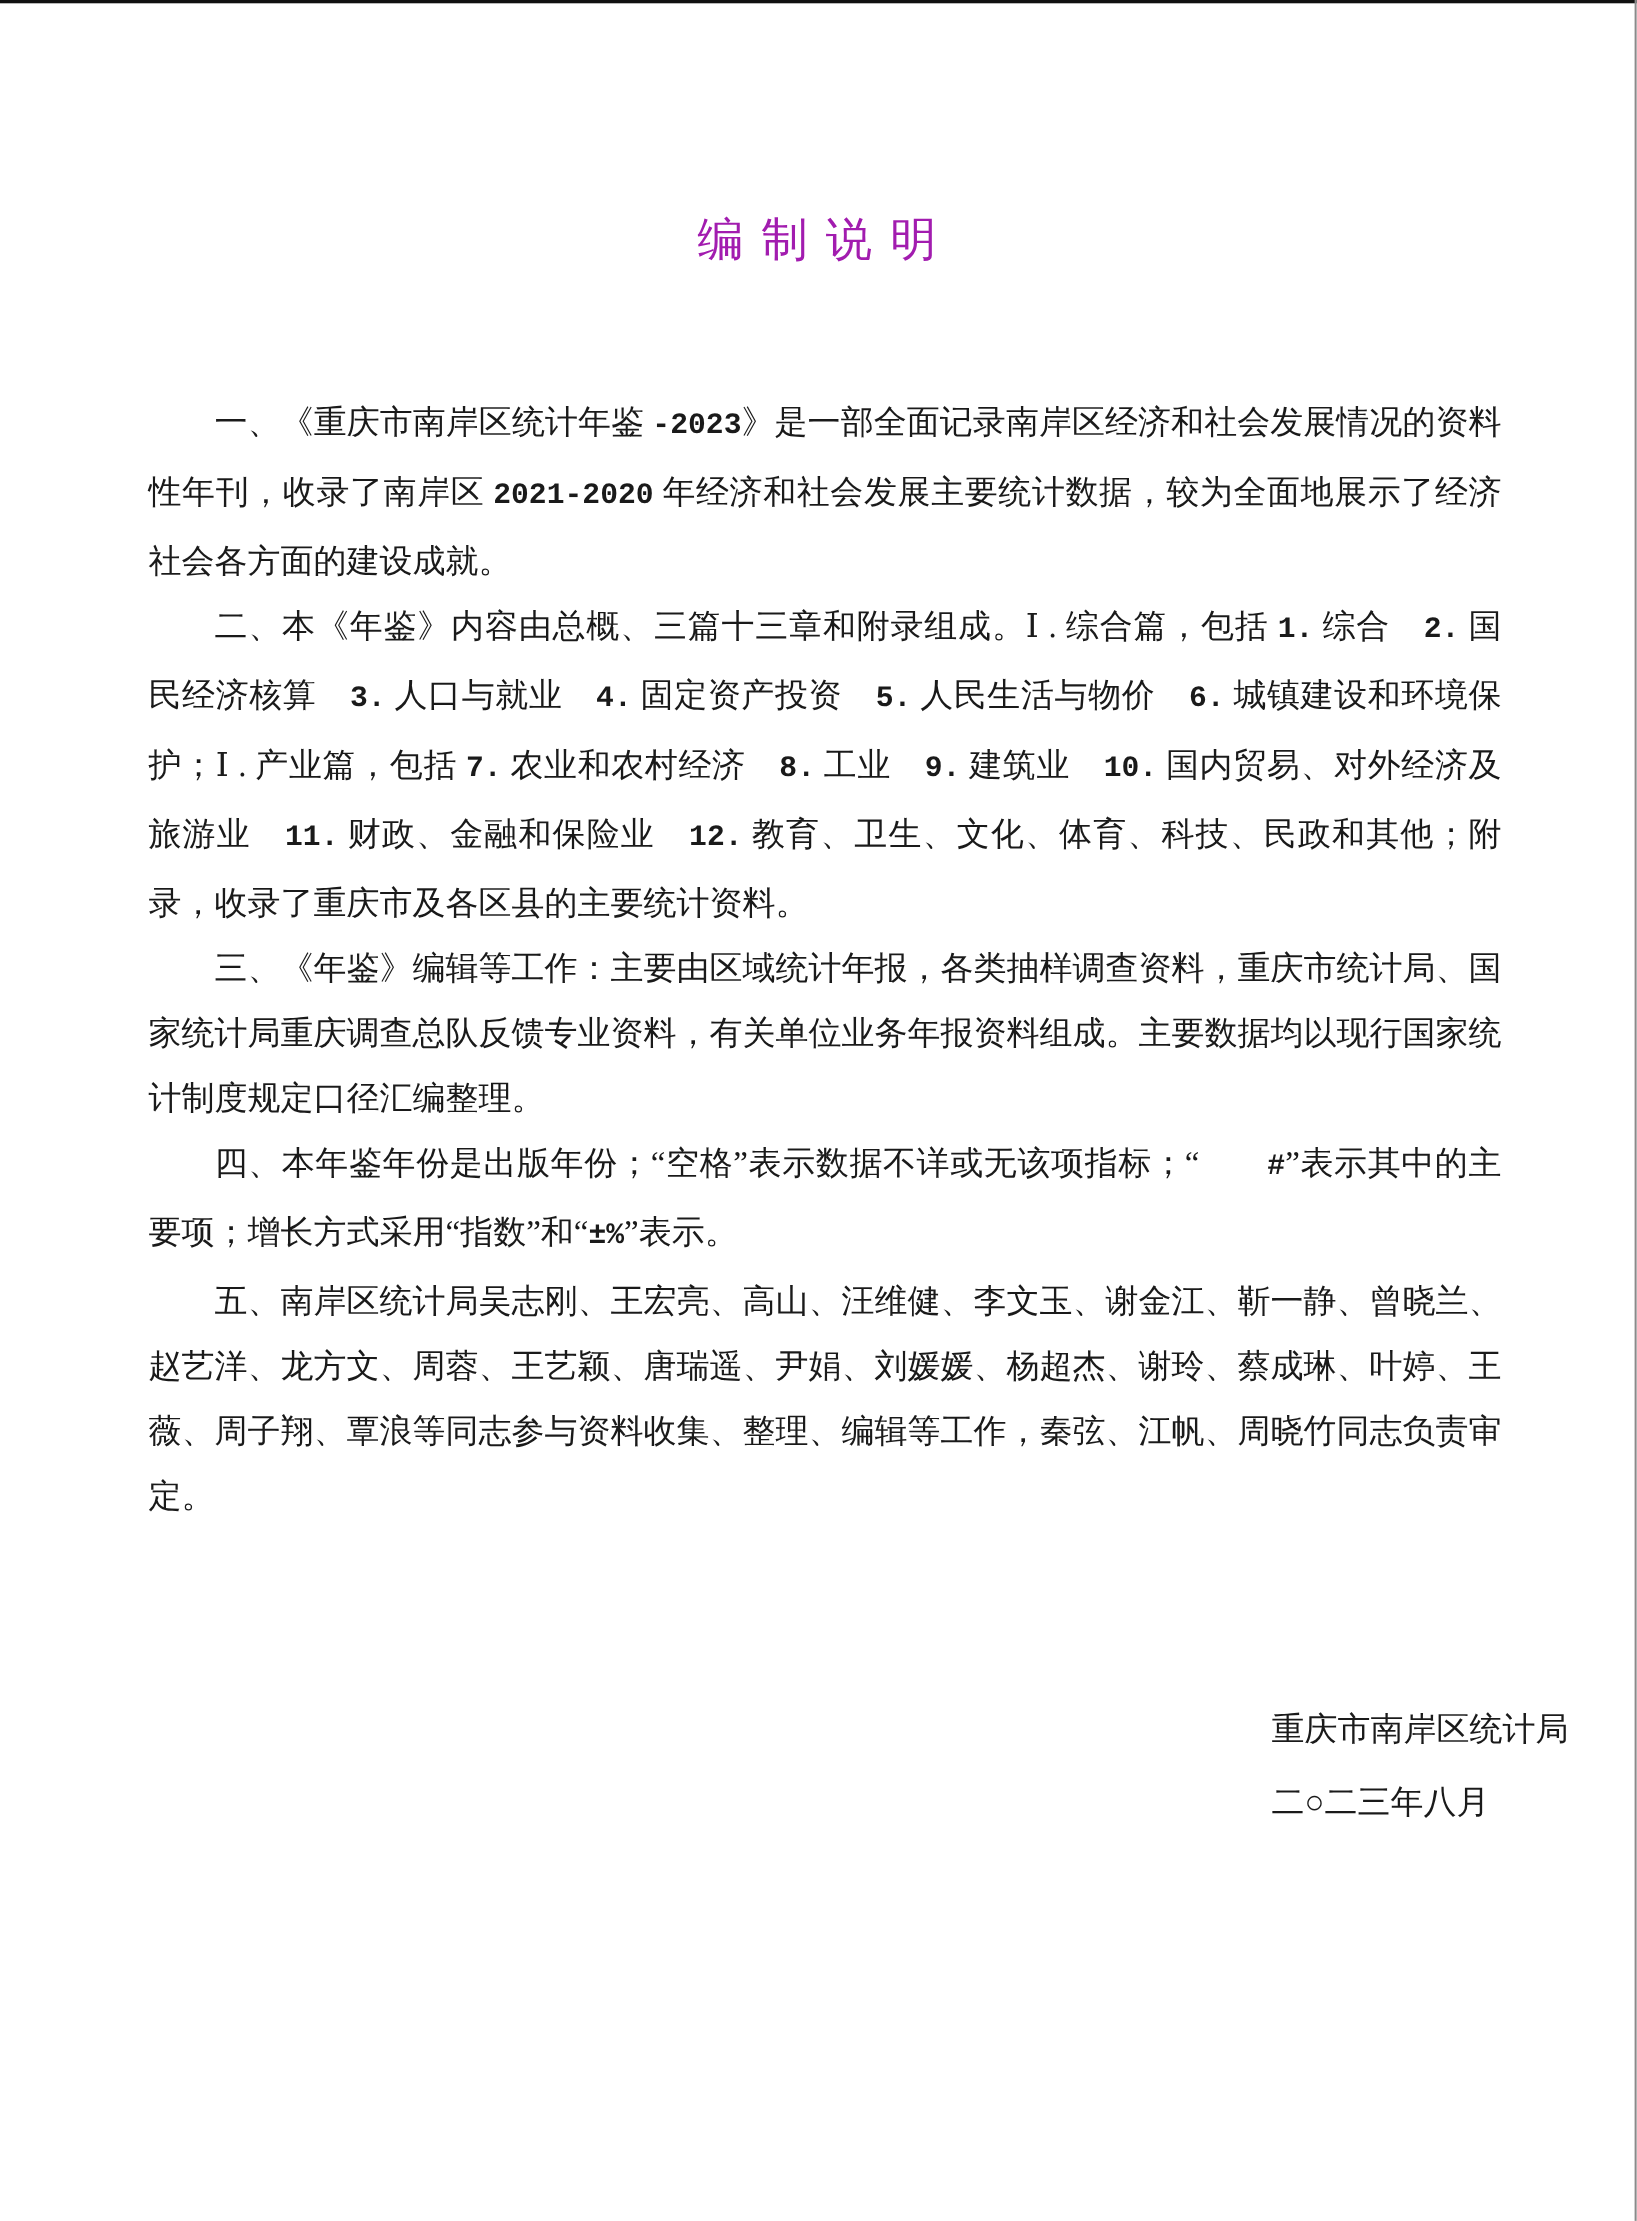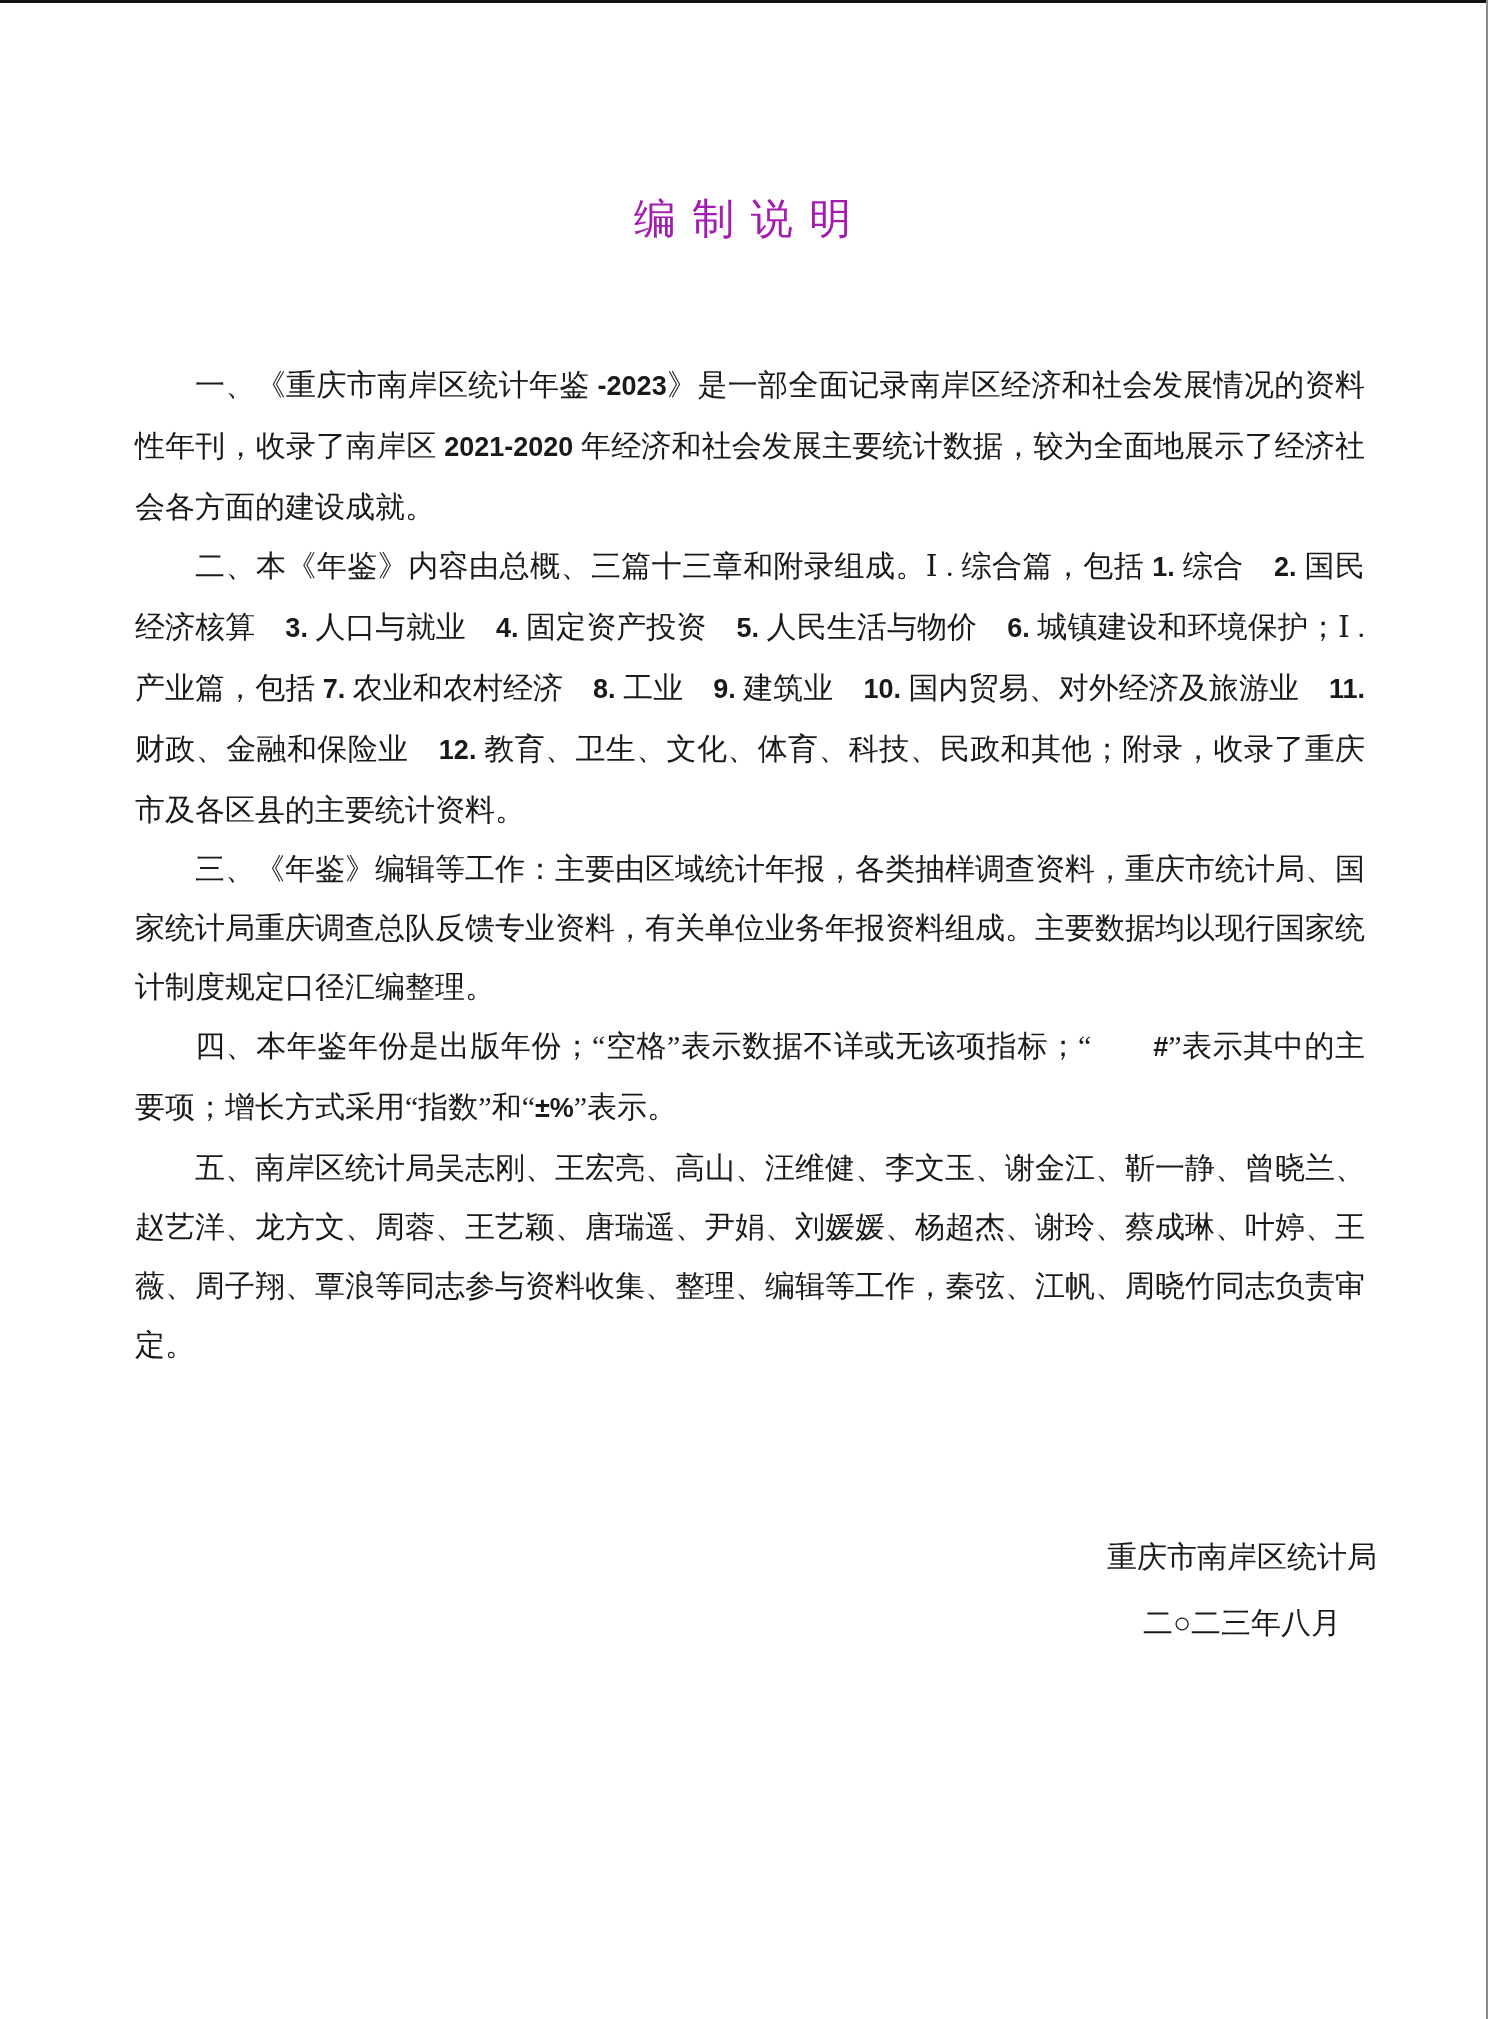--- a/index.html
+++ b/index.html
@@ -37,28 +37,28 @@
     margin:115px 123px 0 135px; 
     font-size:30px;
     line-height:59px;
     text-align:justify;
   }
   .body-text p{
     margin:0;padding:0;
     text-indent:2em;
   }
   .num{
-    font-family:Liberation Sans, sans-serif;
+    font-family:Liberation Mono, monospace;
     font-weight:700;
     font-size:0.90em;
   }
   .signature{
-    margin:150px 111px 0 auto;
+    margin:150px 62px 0 auto;
     width:max-content;
-    text-align:center;
+    text-align:left;
     font-size:30px;
     line-height:66px;
   }
 </style>
 </head>
 <body>
 
 <div class="top-edge"></div>
 <div class="right-edge"></div>
 

